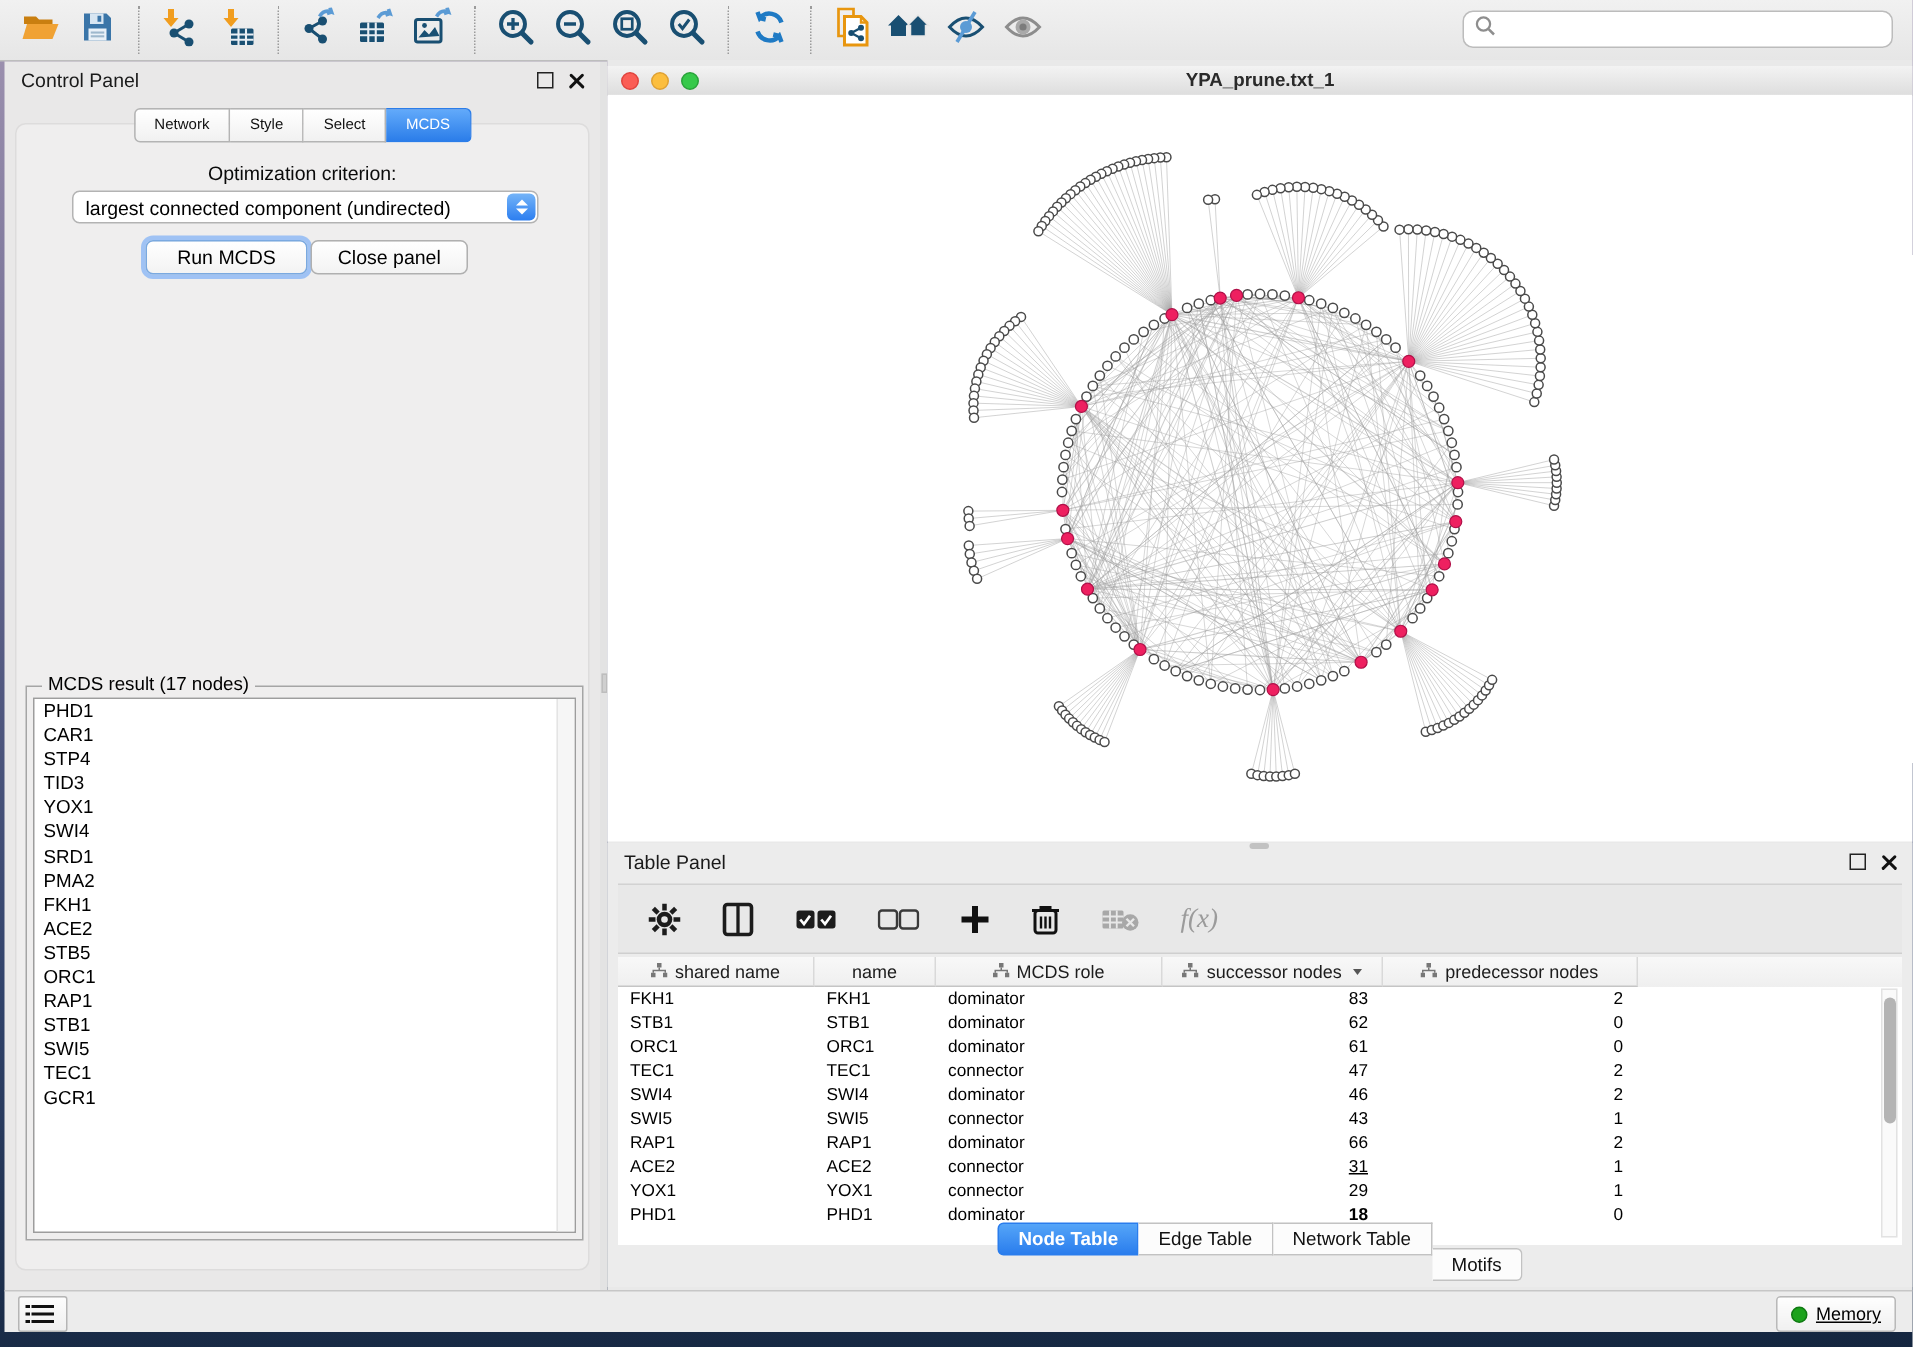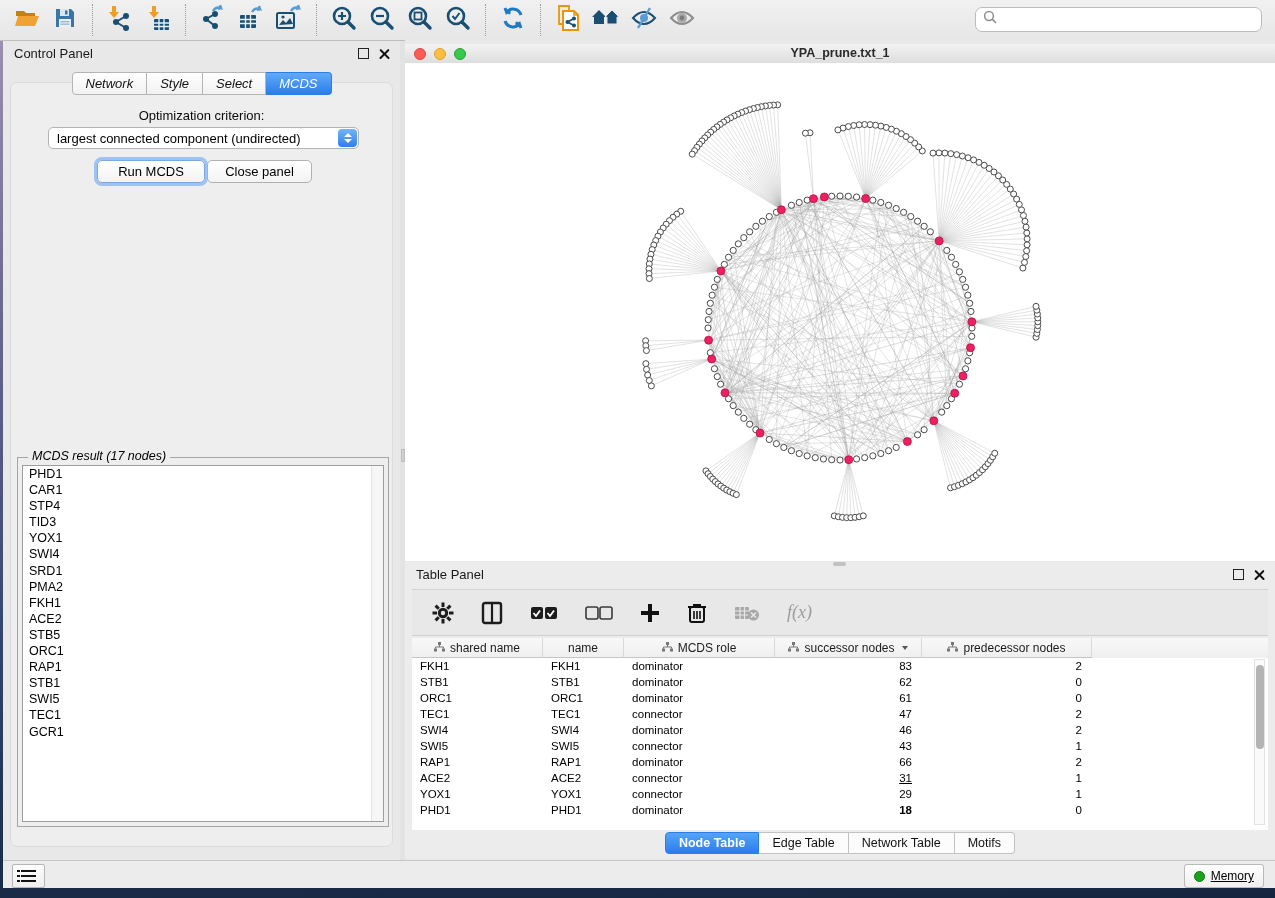--- a/index.html
+++ b/index.html
@@ -21,42 +21,42 @@
   #search-box input{border:none;outline:none;flex:1;font-size:12px;background:transparent;margin-left:5px;font-family:inherit;}
   
   #control-panel{left:3px;top:41px;width:397px;height:819px;background:#e9e8e8;}
   .panel-title{position:absolute;left:11px;top:5px;font-size:13px;color:#1a1a1a;}
   .win-icons{position:absolute;right:10px;top:7px;display:flex;gap:10px;align-items:center;}
   .win-float{width:9px;height:9px;border:1.6px solid #222;display:inline-block;}
   .win-close{width:11px;height:11px;position:relative;display:inline-block;}
   .win-close:before,.win-close:after{content:"";position:absolute;left:-1px;top:4.5px;width:13px;height:2.4px;background:#111;border-radius:1px;}
   .win-close:before{transform:rotate(45deg);} .win-close:after{transform:rotate(-45deg);}
   #cp-tabs{position:absolute;top:31px;left:50%;transform:translateX(-50%);display:flex;z-index:3;}
-  .cp-tab{height:21px;line-height:21px;padding:0 13px;font-size:13px;background:linear-gradient(#ffffff,#f1f1f1);
-    border:1px solid #b4b4b4;border-left-width:0;color:#111;cursor:pointer;font-style:italic;}
+  .cp-tab{height:21px;line-height:21px;padding:0 13px;font-size:10px;background:linear-gradient(#ffffff,#f1f1f1);
+    border:1px solid #b4b4b4;border-left-width:0;color:#111;cursor:pointer;}
   .cp-tab:first-child{border-left-width:1px;border-radius:4px 0 0 4px;}
   .cp-tab:last-child{border-radius:0 4px 4px 0;}
   .cp-tab.active{background:linear-gradient(#62aafa,#2b7de9);border-color:#2b7de9;color:#fff;}
   #cp-inner{position:absolute;left:7px;top:41px;width:383px;height:765px;background:#efeeee;
     border:1px solid #dddcdc;border-radius:7px;box-sizing:border-box;}
   #opt-label{position:absolute;top:25px;width:100%;text-align:center;font-size:13px;color:#0a0a0a;}
   #criterion-select{position:absolute;left:37px;top:44px;width:311px;height:22px;background:#fff;
     border:1px solid #b3b3b3;border-radius:5px;box-sizing:border-box;display:flex;align-items:center;cursor:pointer;}
   #criterion-select .val{flex:1;font-size:13px;padding-left:8px;color:#000;white-space:nowrap;}
   #select-stepper{width:19px;height:18px;margin-right:1px;border-radius:4px;
     background:linear-gradient(#74b4f8,#2c7ef0);display:flex;flex-direction:column;align-items:center;justify-content:center;gap:2px;}
   #select-stepper i{display:block;width:0;height:0;border-left:4px solid transparent;border-right:4px solid transparent;}
   #select-stepper i.up{border-bottom:4px solid #fff;}
   #select-stepper i.down{border-top:4px solid #fff;}
   .cp-btn{position:absolute;top:77px;height:23px;background:linear-gradient(#ffffff,#f3f3f3);
     border:1px solid #b0b0b0;border-radius:5px;font-size:13px;font-family:inherit;color:#000;cursor:pointer;}
   #run-btn{left:86px;width:108px;box-shadow:0 0 0 3px rgba(92,158,250,.55);border-color:#7aa9e0;}
   #closepanel-btn{left:196px;width:105px;}
   #result-box{position:absolute;left:6px;top:374px;width:370px;height:368px;border:1px solid #a5a5a5;background:#efeeee;}
-  #result-legend{position:absolute;left:10px;top:-9px;background:#efeeee;padding:0 4px;font-size:12.5px;color:#000;font-style:italic;}
+  #result-legend{position:absolute;left:10px;top:-9px;background:#efeeee;padding:0 4px;font-size:12.5px;color:#000;}
   #result-list{position:absolute;left:4px;right:4px;top:7px;bottom:4px;background:#fff;border:1px solid #9d9d9d;overflow:hidden;}
   #result-scroll{position:absolute;right:0;top:0;bottom:0;width:11px;background:#f6f6f6;border-left:1px solid #e4e4e4;}
   .mcds-item{font-size:12.5px;line-height:16.1px;padding-left:6px;color:#000;}
   
   #v-split{left:400px;top:41px;width:5px;height:819px;background:#e3e3e3;}
   #v-split .handle{position:absolute;left:0.5px;top:408px;width:4px;height:13px;background:#cfcfcf;border:1px solid #bdbdbd;box-sizing:border-box;}
   #right-bg{left:405px;top:40px;width:870px;height:820px;background:#e9e9e9;}
   
   #net-window{left:405px;top:44px;width:870px;height:517px;}
   #net-titlebar{position:absolute;left:0;top:0;right:0;height:19px;
@@ -85,21 +85,21 @@
   .tr{display:flex;height:16px;cursor:default;}
   .td{box-sizing:border-box;font-size:11.5px;line-height:16px;color:#000;overflow:hidden;white-space:nowrap;}
   .td.txt{padding-left:8px;text-align:left;}
   .td.num{padding-right:10px;text-align:right;}
   #tbl-scroll-track{position:absolute;right:10px;top:97px;width:11px;height:166px;background:#fafafa;border:1px solid #e2e2e2;box-sizing:border-box;}
   #tbl-scroll-thumb{position:absolute;right:11.5px;top:103px;width:8px;height:84px;background:#b4b4b4;border-radius:4px;}
   #tp-tabs{position:absolute;left:0;right:0;bottom:4px;display:flex;justify-content:center;}
   .tp-tab{height:20px;line-height:20px;padding:0 13px;font-size:12.5px;background:#fcfcfc;border:1px solid #c2c2c2;
     border-left-width:0;color:#111;cursor:pointer;}
   .tp-tab:first-child{border-left-width:1px;border-radius:4px 0 0 4px;}
-  .tp-tab:last-child{border-radius:0 4px 4px 0;}
+  .tp-tab:last-child{border-radius:0 4px 4px 0;margin-top:17px;}
   .tp-tab.active{background:linear-gradient(#55a5f8,#2a7ded);border-color:#2a7ded;color:#fff;font-weight:600;}
   
   #status-bar{left:3px;top:860px;width:1272px;height:28px;background:#ececec;border-top:1px solid #c6c6c6;box-sizing:border-box;}
   #list-btn{position:absolute;left:9px;top:3px;width:31px;height:22px;background:linear-gradient(#fdfdfd,#efefef);
     border:1px solid #b5b5b5;border-radius:2px;display:flex;align-items:center;justify-content:center;cursor:pointer;}
   .list-glyph{display:flex;flex-direction:column;gap:2.5px;}
   .list-glyph i{display:block;width:15px;height:2.5px;position:relative;background:#111;}
   .list-glyph i:before{content:"";position:absolute;left:-4px;top:0;width:2.5px;height:2.5px;background:#111;}
   #memory-btn{position:absolute;right:11px;top:3px;height:22px;padding:0 9px;display:flex;align-items:center;gap:6px;
     background:linear-gradient(#fefefe,#f0f0f0);border:1px solid #b9b9b9;border-radius:3px;cursor:pointer;text-decoration:underline;}

